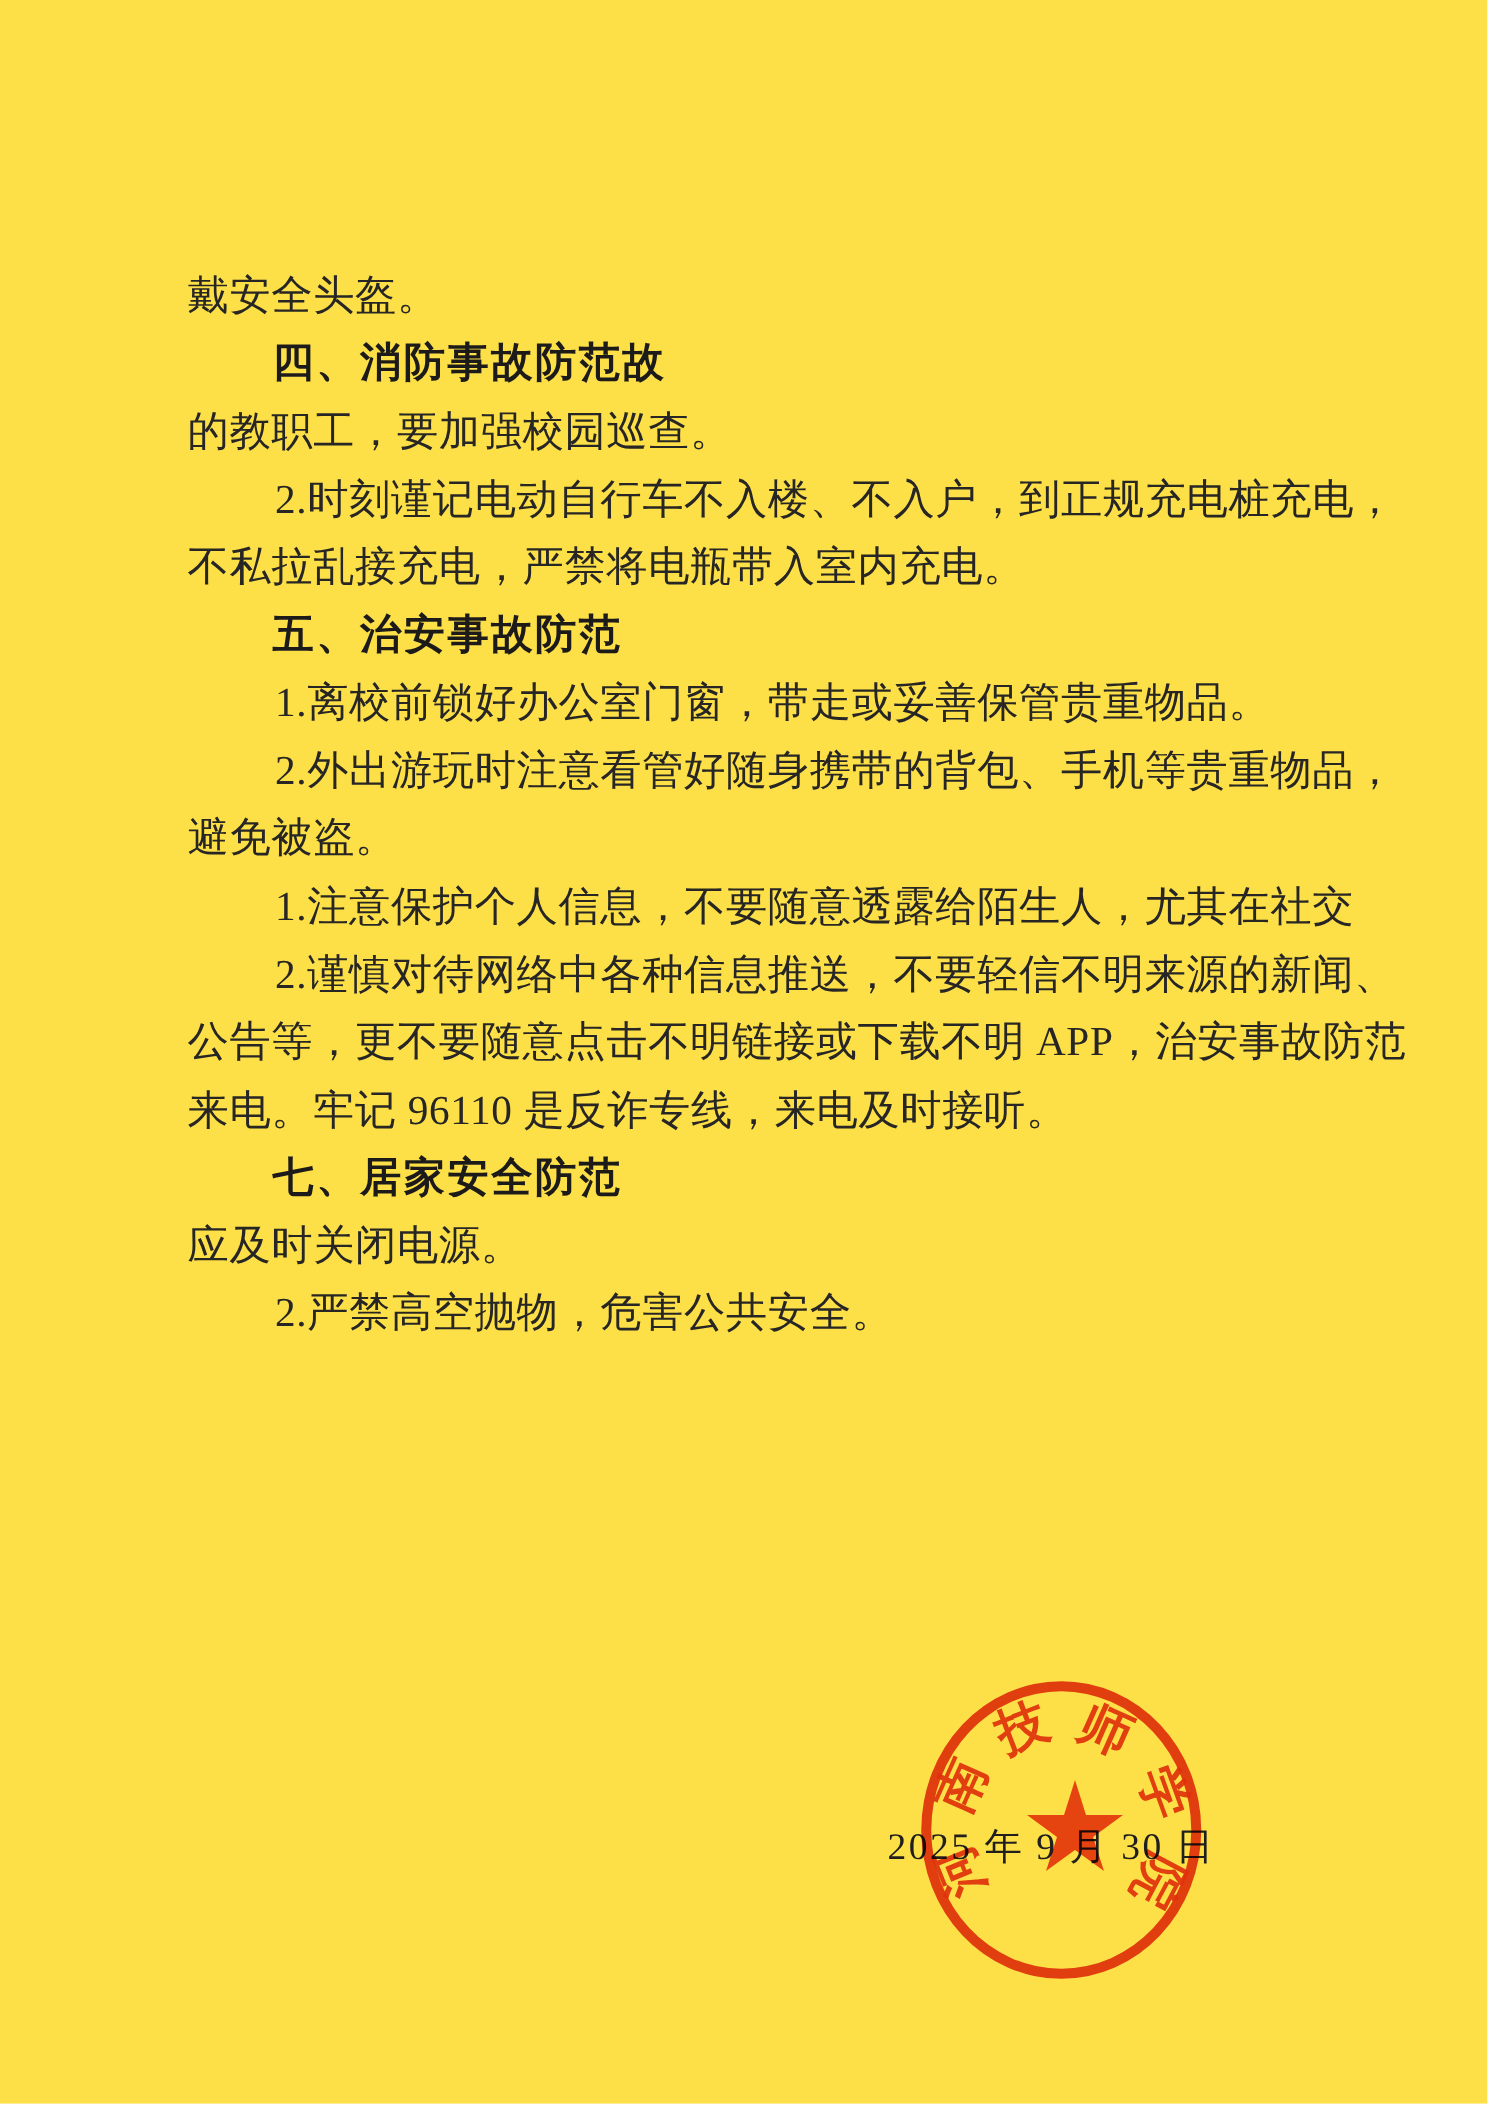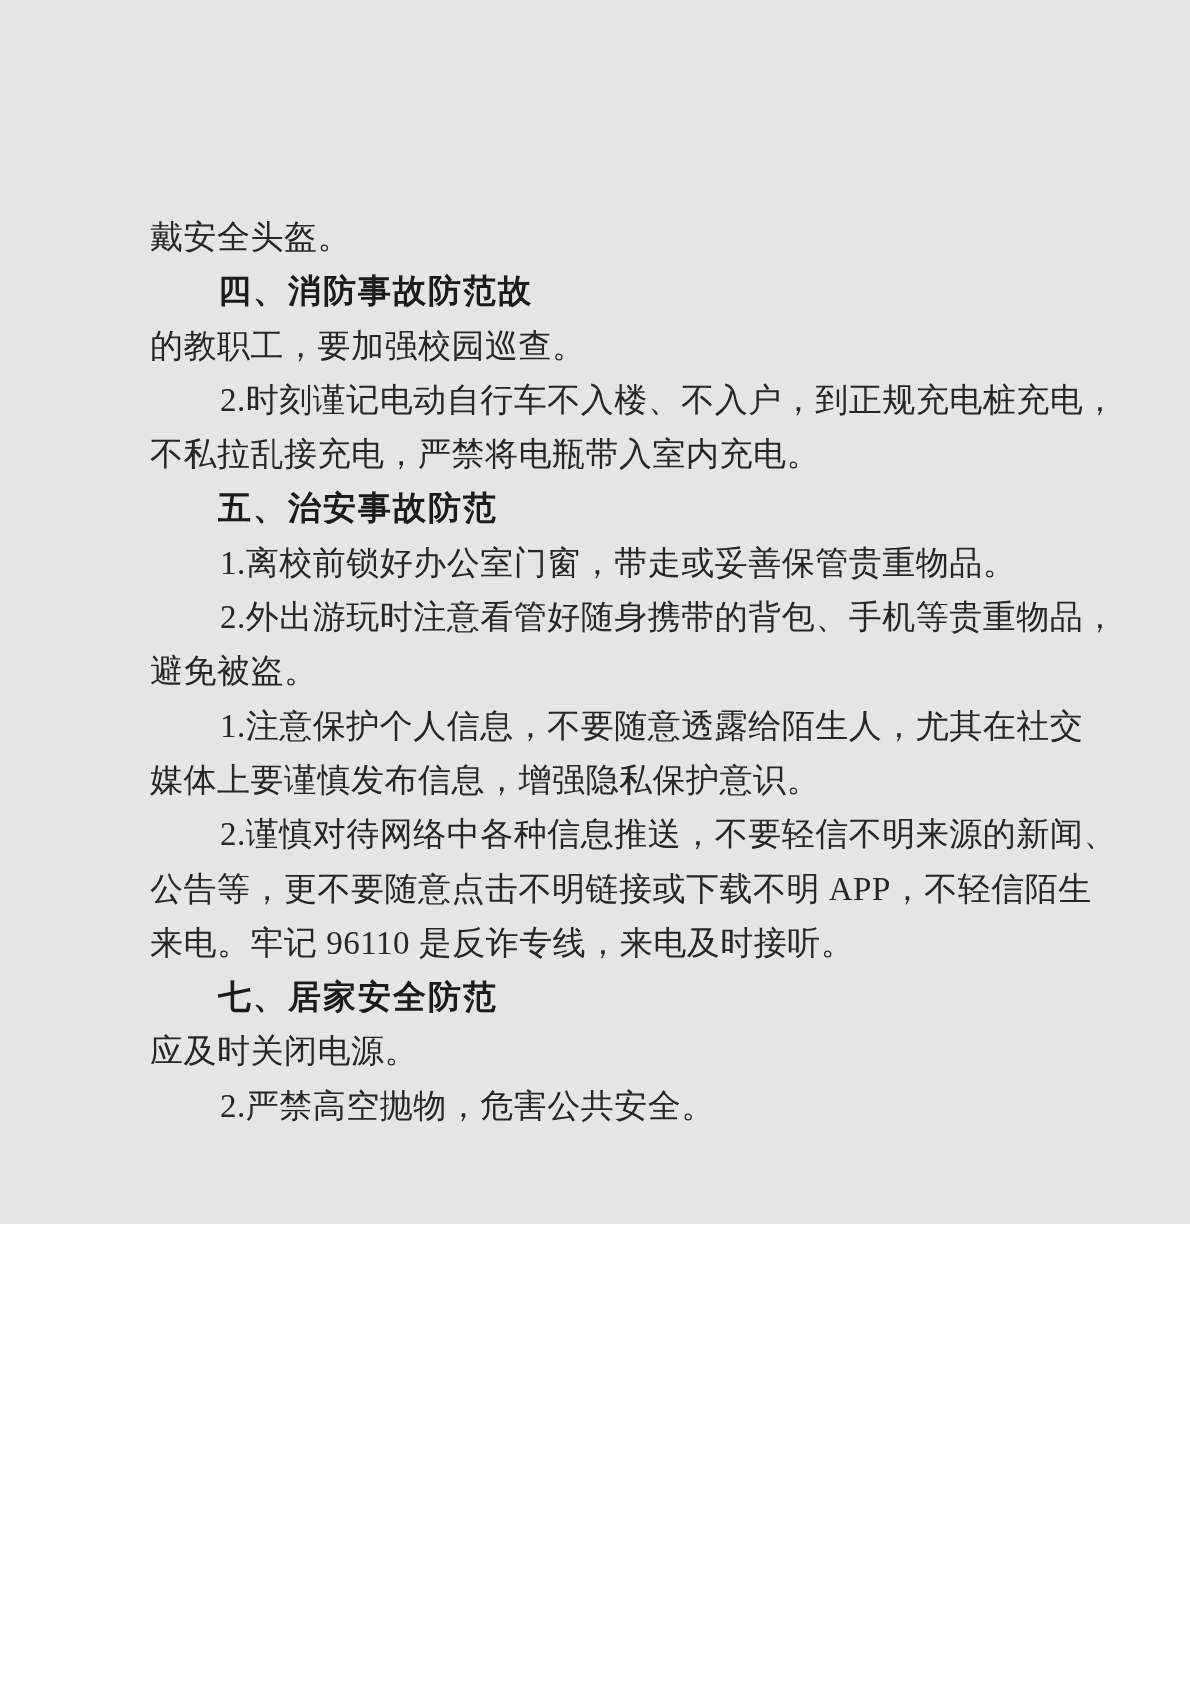--- a/index.html
+++ b/index.html
@@ -1,20 +1,20 @@
 <!DOCTYPE html>
 <html><head>
 <meta charset="utf-8">
 <style>
   html, body { margin: 0; padding: 0; background: #ffffff; }
   .page {
     position: relative;
     width: 1190px;
-    height: 1224px;
-    background: #e5e5e5;
+    height: 1683px;
+    background: #fde047;
     overflow: hidden;
     font-family: "Liberation Serif", "DejaVu Serif", serif;
     color: #272625;
   }
   
   .textblock {
     position: absolute;
     left: 150px;
     top: 210px;
     width: 940px;
@@ -100,23 +100,22 @@
     <div class="line">戴安全头盔。</div>
     <div class="line heading">四、消防事故防范故</div>
     <div class="line">的教职工，要加强校园巡查。</div>
     <div class="line indent">2.时刻谨记电动自行车不入楼、不入户，到正规充电桩充电，</div>
     <div class="line">不私拉乱接充电，严禁将电瓶带入室内充电。</div>
     <div class="line heading">五、治安事故防范</div>
     <div class="line indent">1.离校前锁好办公室门窗，带走或妥善保管贵重物品。</div>
     <div class="line indent">2.外出游玩时注意看管好随身携带的背包、手机等贵重物品，</div>
     <div class="line">避免被盗。</div>
     <div class="line indent">1.注意保护个人信息，不要随意透露给陌生人，尤其在社交</div>
-    <div class="line">媒体上要谨慎发布信息，增强隐私保护意识。</div>
     <div class="line indent">2.谨慎对待网络中各种信息推送，不要轻信不明来源的新闻、</div>
-    <div class="line">公告等，更不要随意点击不明链接或下载不明 APP，不轻信陌生</div>
+    <div class="line">公告等，更不要随意点击不明链接或下载不明 APP，治安事故防范</div>
     <div class="line">来电。牢记 96110 是反诈专线，来电及时接听。</div>
     <div class="line heading">七、居家安全防范</div>
     <div class="line">应及时关闭电源。</div>
     <div class="line indent">2.严禁高空抛物，危害公共安全。</div>
   </div>
 
   <div class="date">2025 年 9 月 30 日</div>
 
   <div class="stamp">
     <div class="stamp-ring"></div>

